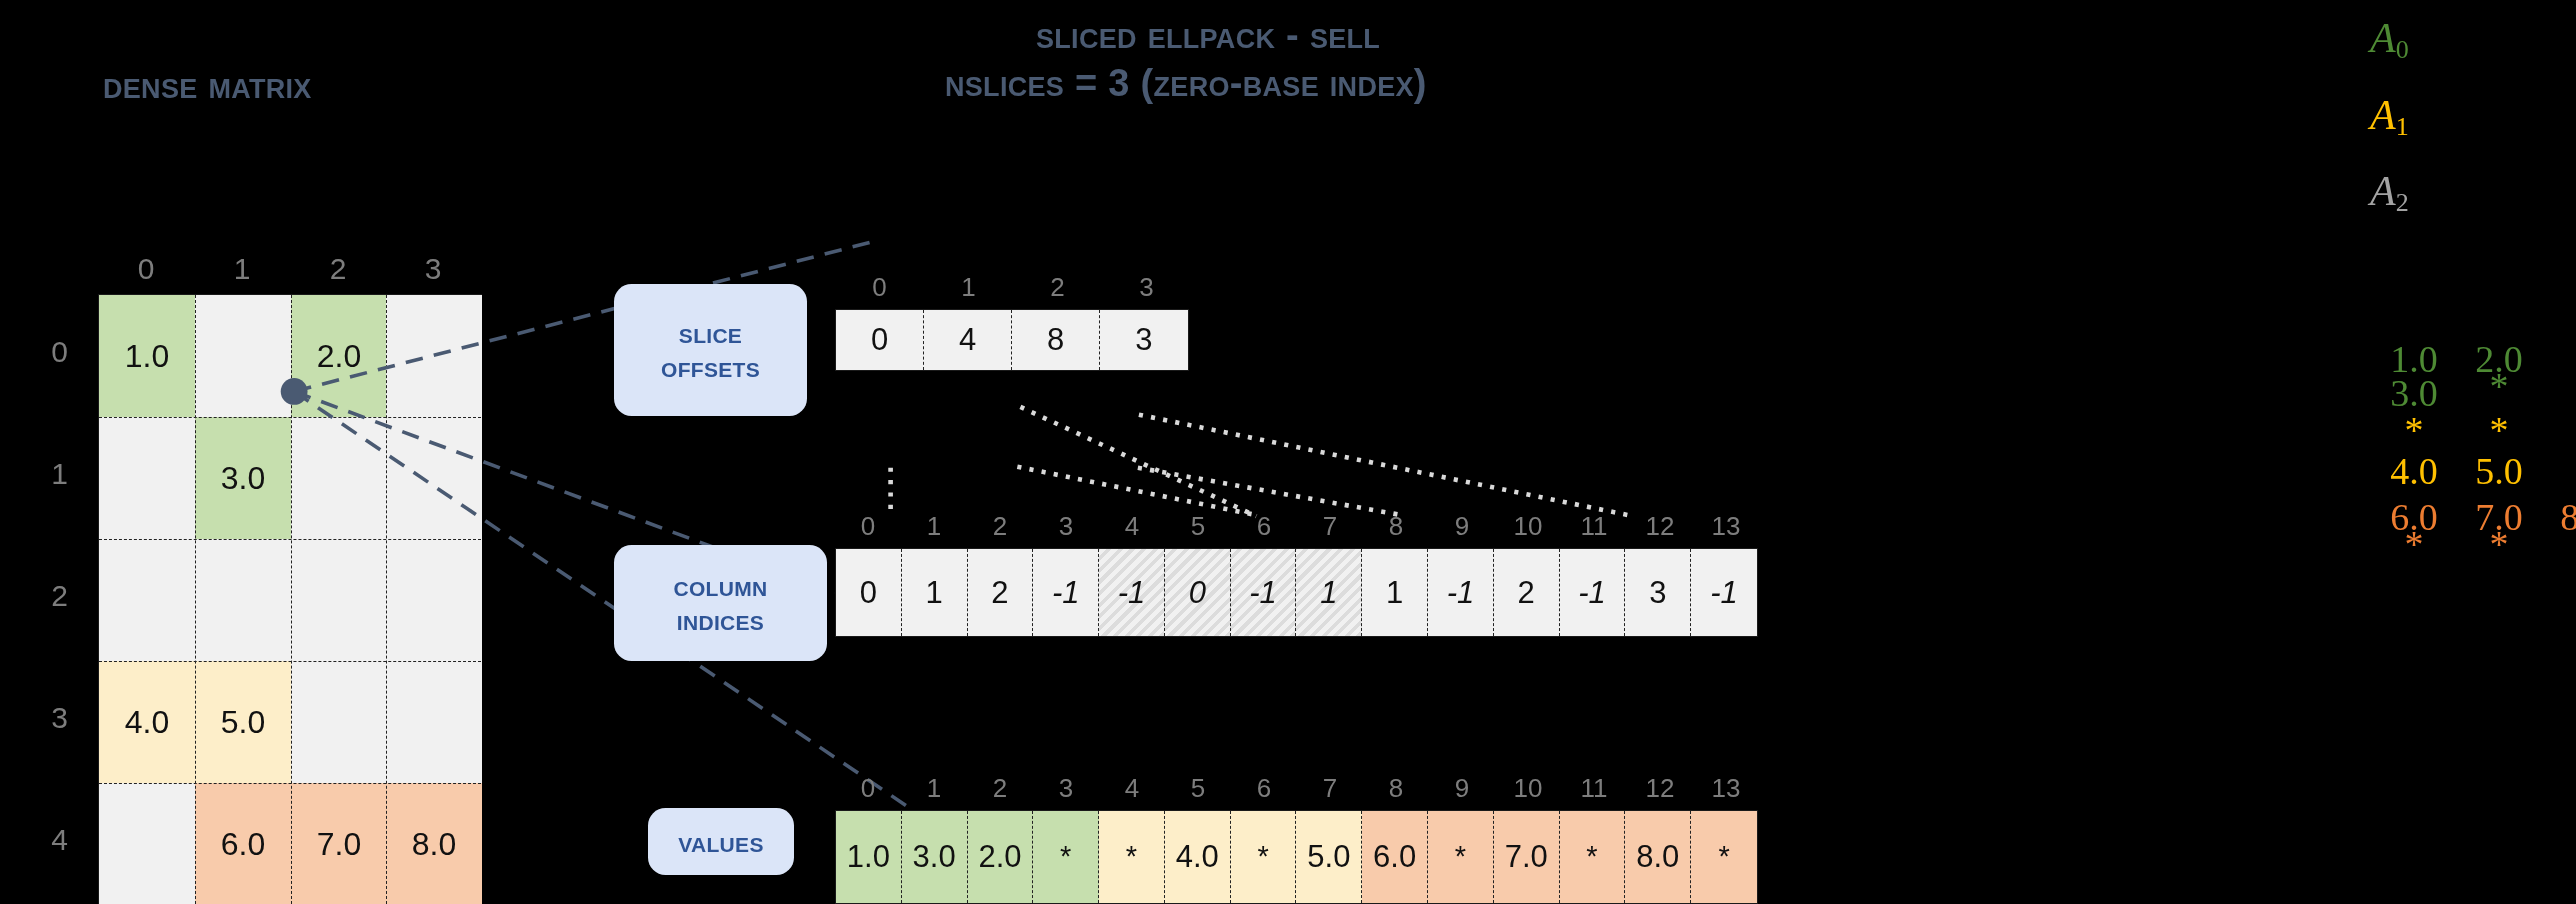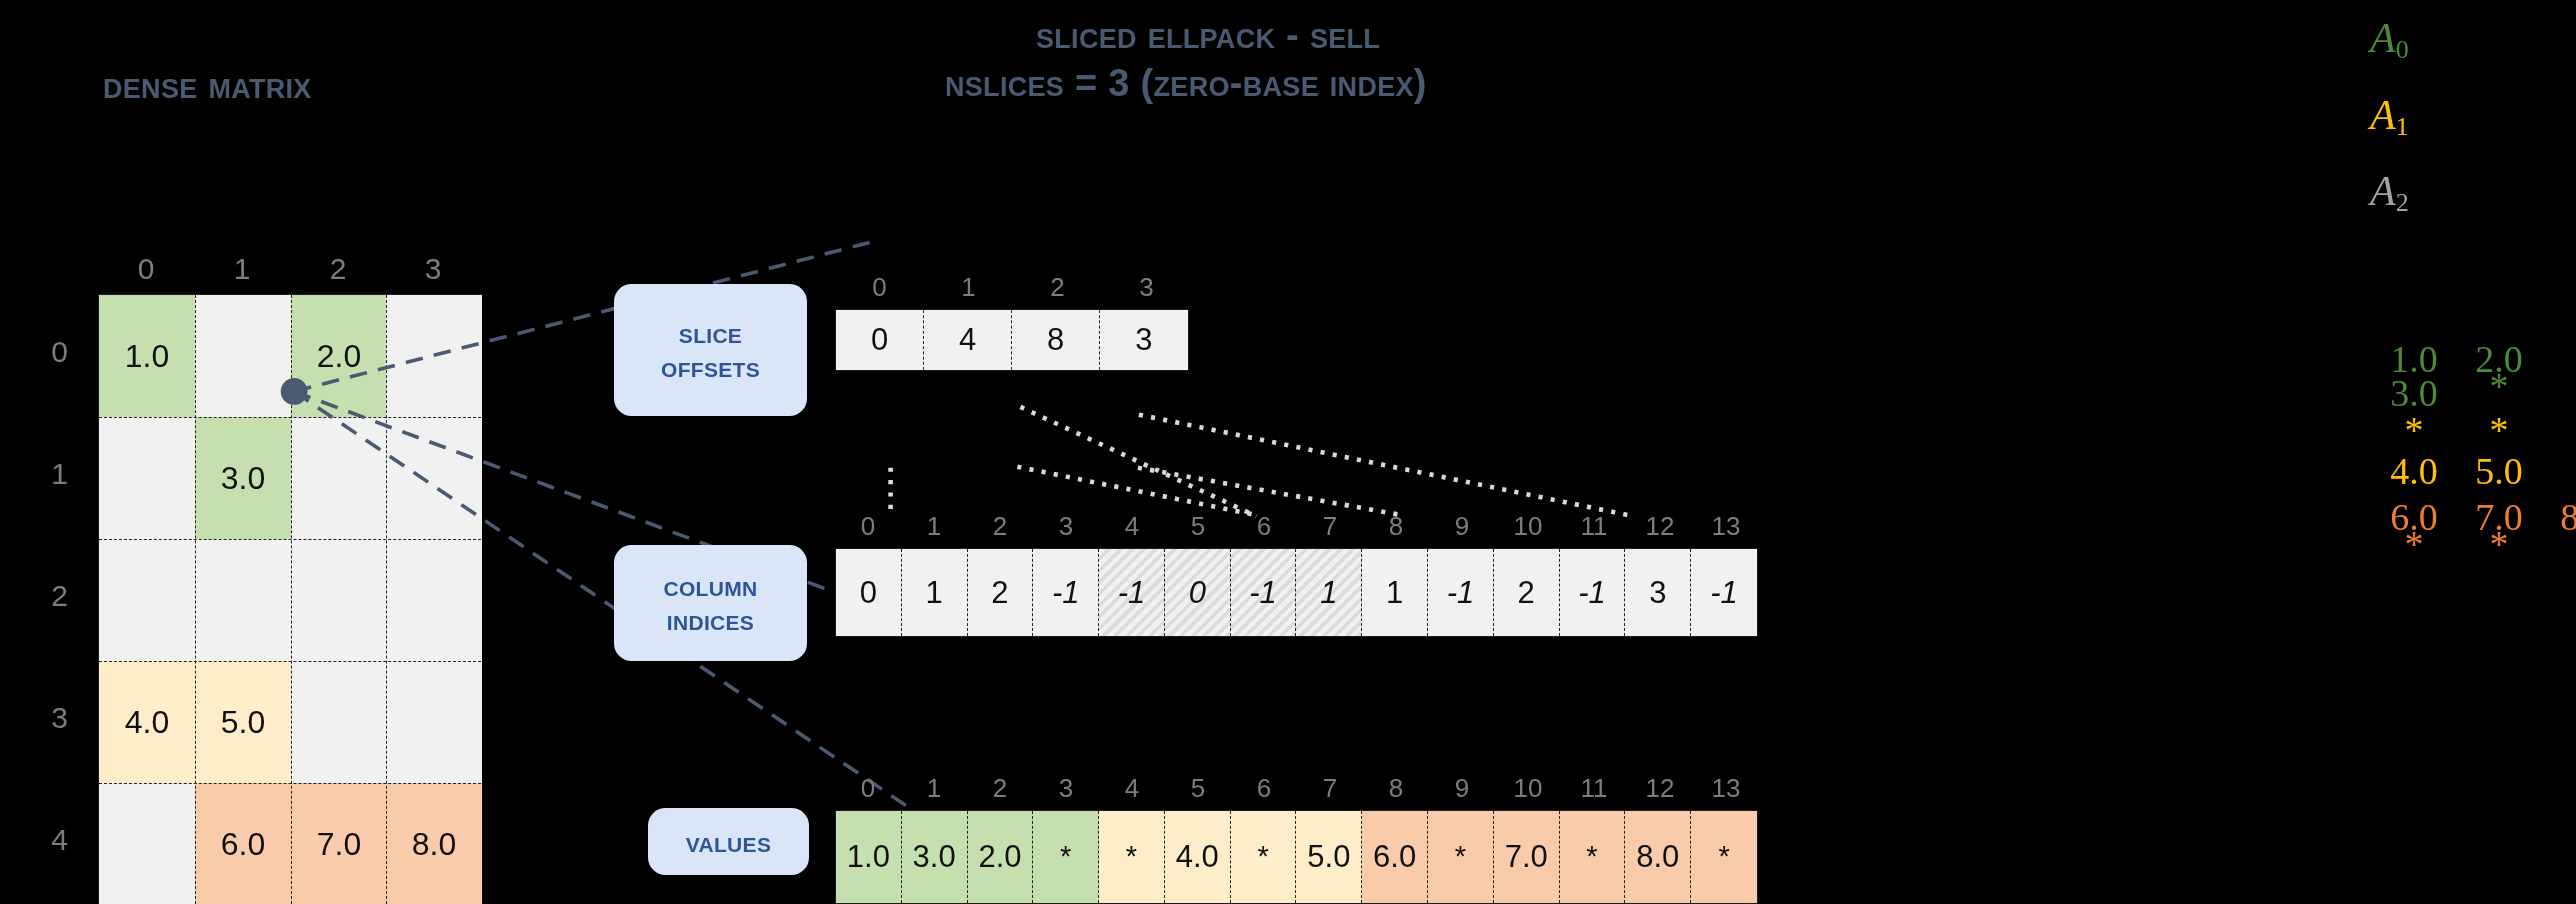--- a/index.html
+++ b/index.html
@@ -35,22 +35,22 @@
   #wires{left:0;top:0;width:2746px;height:904px;pointer-events:none;}
 
   
   .pill{
     background:#dbe5f8;border-radius:17.5px;
     display:flex;flex-direction:column;align-items:center;justify-content:center;
     color:#2f5597;font-weight:700;font-variant:small-caps;text-transform:lowercase;
     font-size:30px;line-height:1.12;letter-spacing:0.3px;
   }
   #pill-slice{left:614px;top:284px;width:193px;height:132px;}
-  #pill-colidx{left:614px;top:545px;width:193px;height:116px;text-align:right;}
-  #pill-values{left:648px;top:808px;width:161px;height:67px;}
+  #pill-colidx{left:614px;top:545px;width:213px;height:116px;text-align:right;}
+  #pill-values{left:648px;top:808px;width:146px;height:67px;}
 
   
   .strip{position:absolute;background:#f1f1f1;border:1.5px solid #1a1a1a;box-sizing:border-box;display:flex;}
   .scell{position:relative;box-sizing:border-box;
          display:flex;align-items:center;justify-content:center;
          font-size:31px;color:#111;border-right:1.5px dashed #222;}
   .scell:last-child{border-right:none;}
   .scell.neg{font-style:italic;}
   .scell.hatch{
     background-image:repeating-linear-gradient(-45deg,#dcdcdc 0 3.6px,#f1f1f1 3.6px 8.2px);

